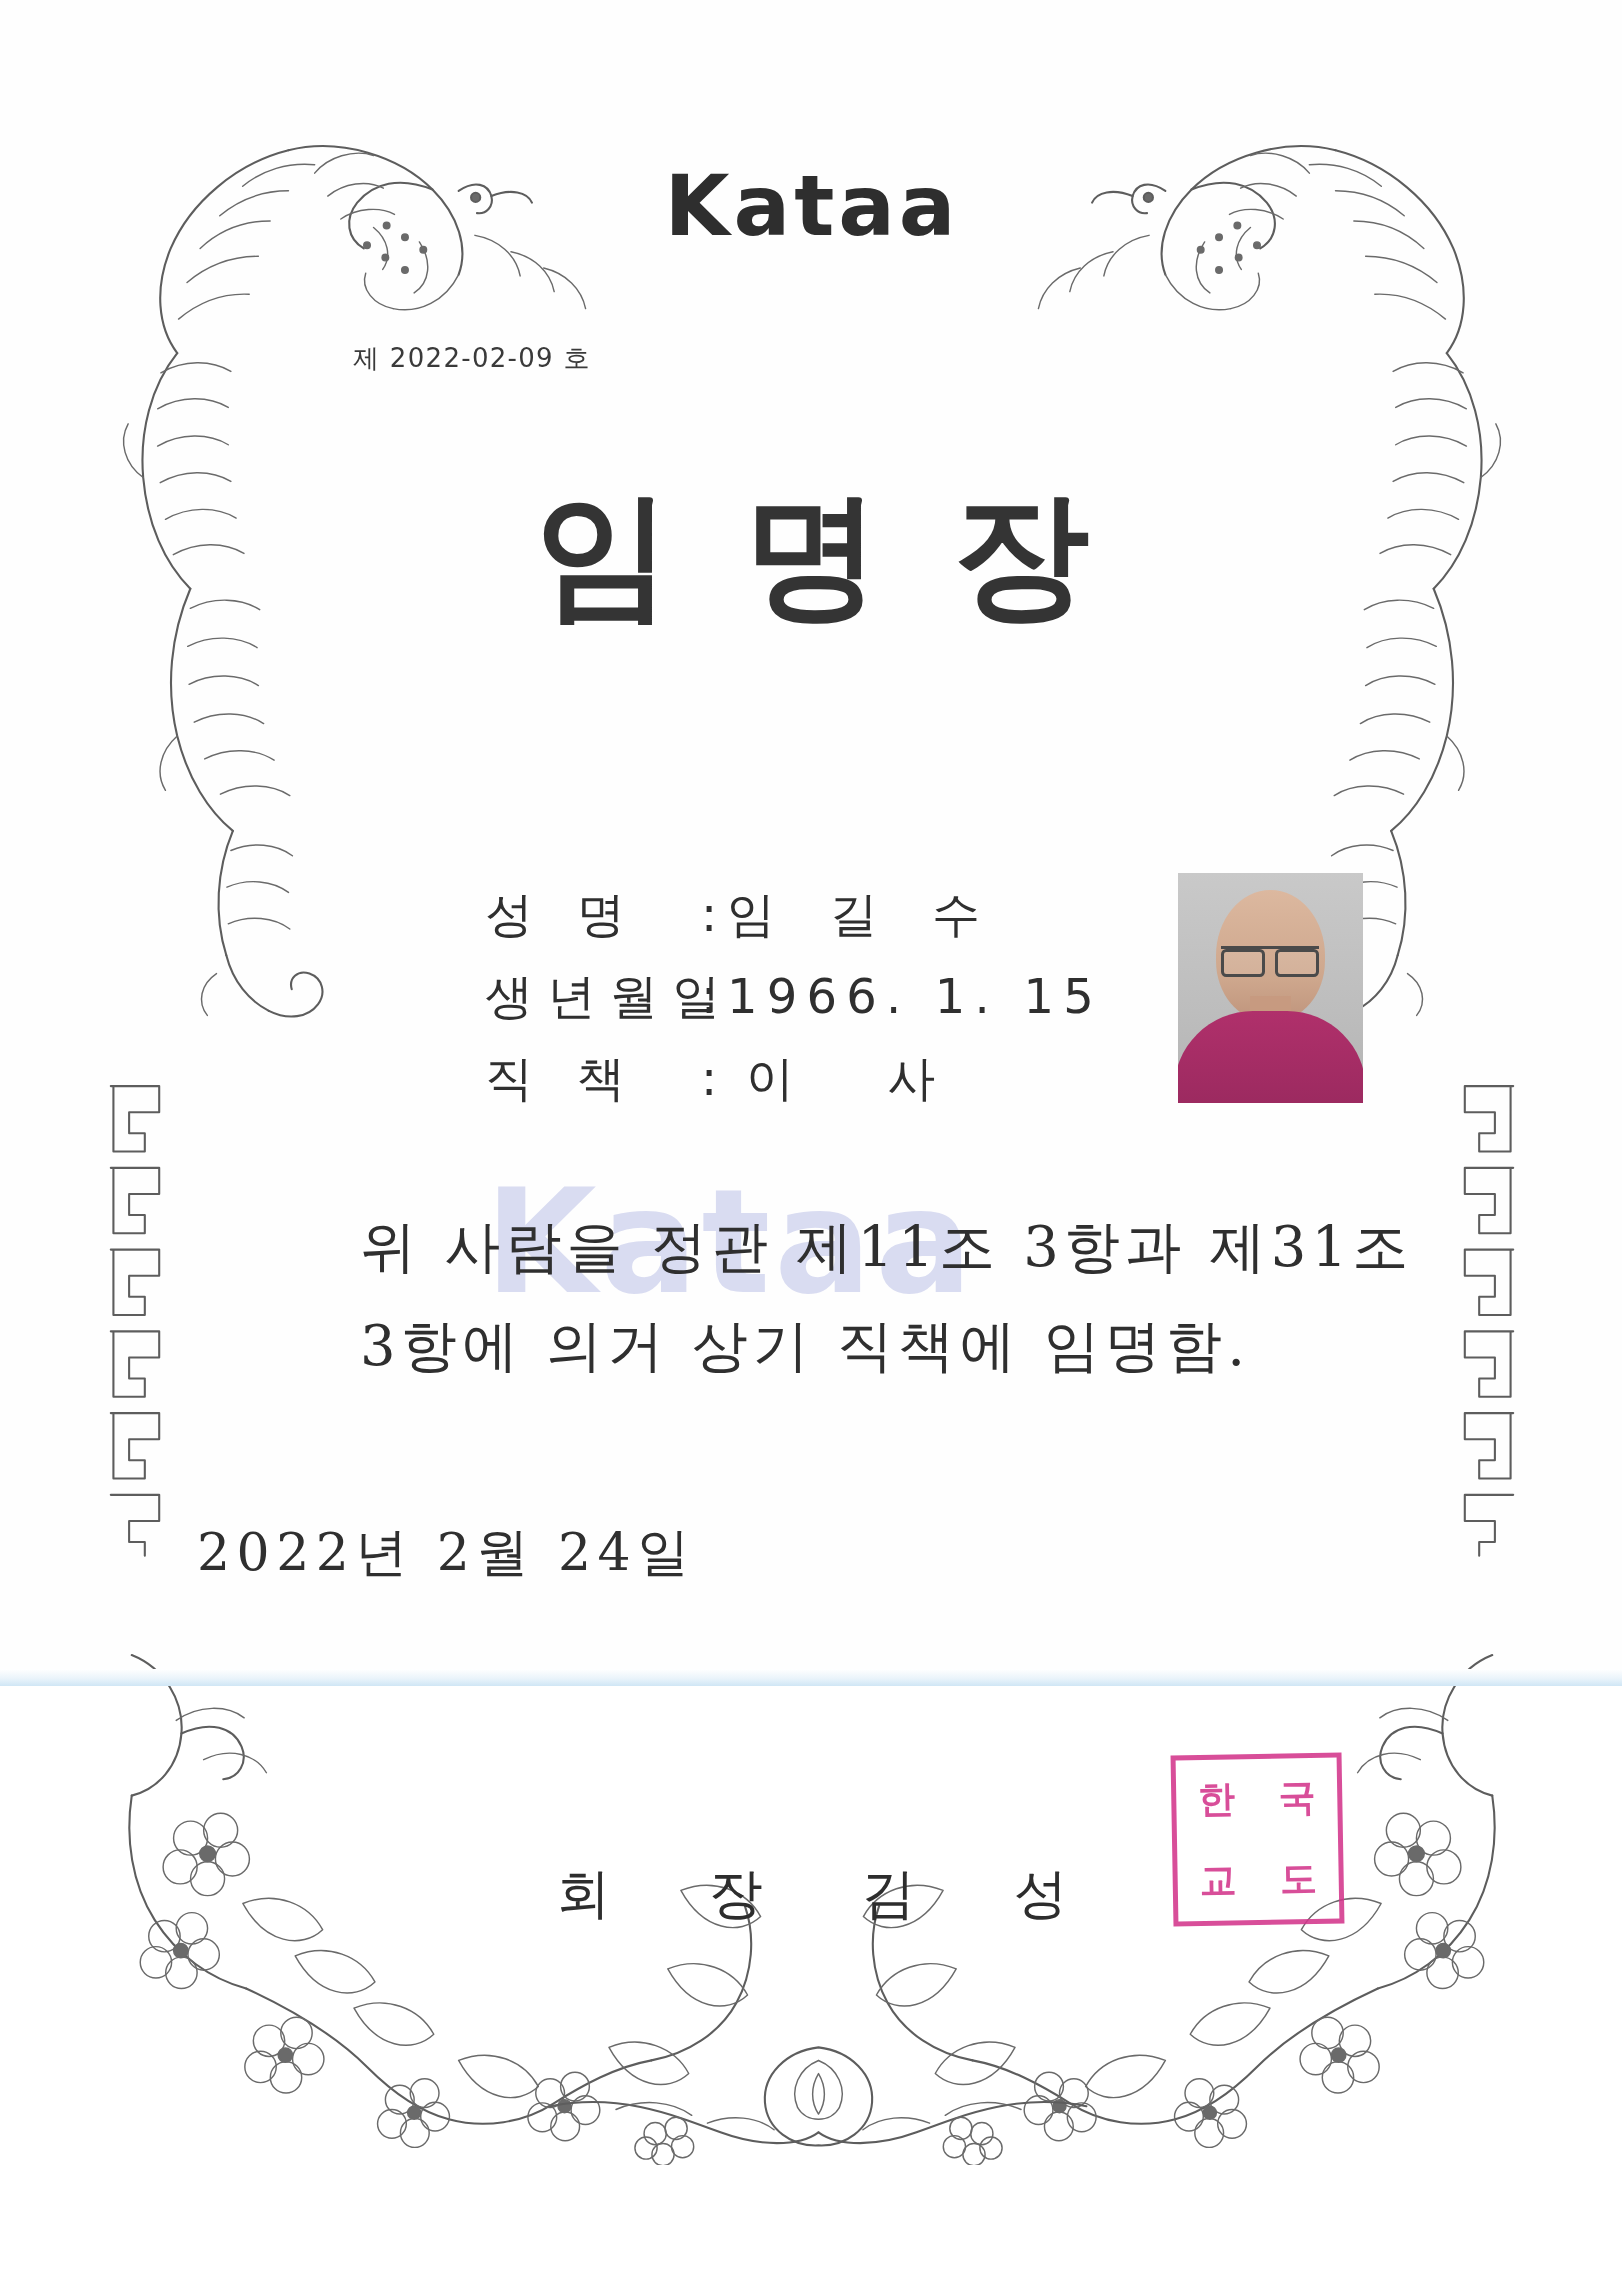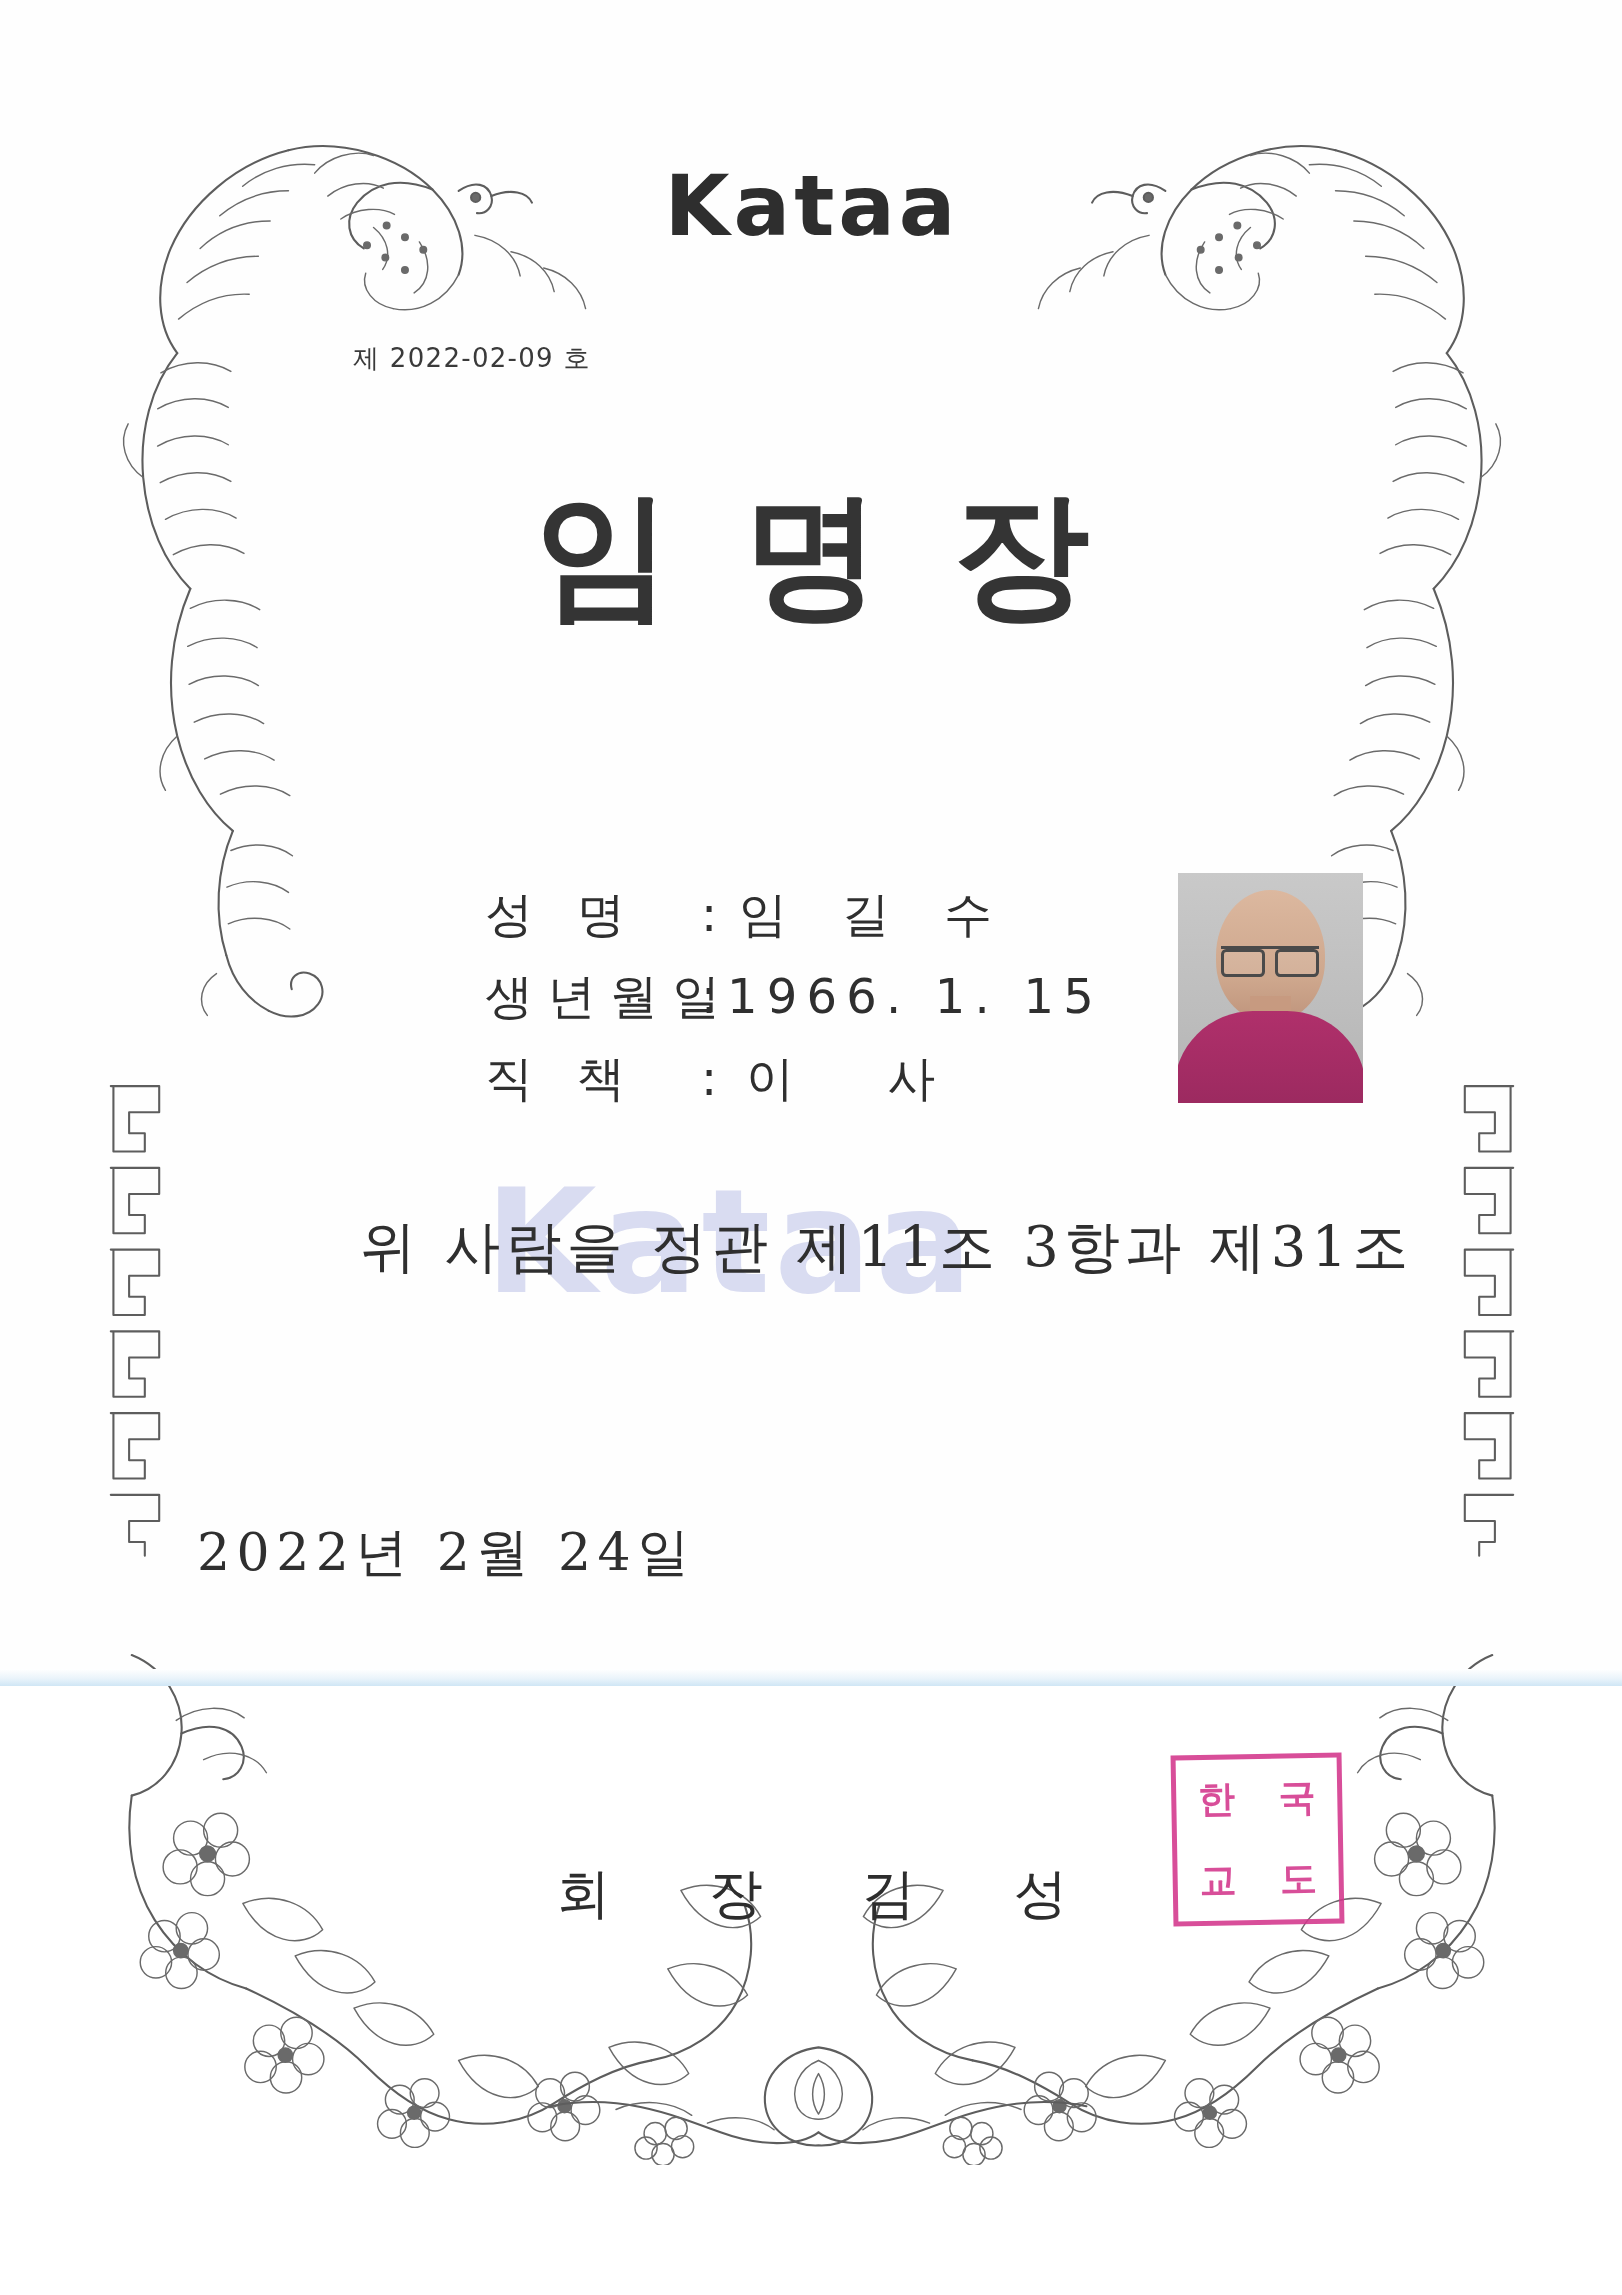--- a/index.html
+++ b/index.html
@@ -117,21 +117,21 @@
     font-family: "DejaVu Sans", sans-serif;
   }
   .field-colon {
     width: 26px;
     font-family: "DejaVu Sans", sans-serif;
   }
   .field-value {
     font-family: "DejaVu Sans", sans-serif;
     letter-spacing: 9.2px;
   }
-  .field-value.name { letter-spacing: 19.6px; margin-left: 12px; }
+  .field-value.name { letter-spacing: 19.6px; }
   .field-value.post { letter-spacing: 39px; margin-left: 19px; }
 
   
   .photo {
     position: absolute;
     top: 775px;
     left: 1099px;
     width: 185px;
     height: 230px;
     background:
@@ -612,20 +612,21 @@
       <div class="photo-head"></div>
       <div class="photo-glasses"></div>
       <div class="photo-neck"></div>
       <div class="photo-body"></div>
     </div>
 
     <div class="watermark">Kataa</div>
 
     <div class="body-text">
       <div>위 사람을 정관 제11조 3항과 제31조</div>
+      <div>3항에 의거 상기 직책에 임명함.</div>
     </div>
 
     <div class="issue-date">2022년  2월 24일</div>
 
     <div class="issuer-person">회 장 김 성</div>
 
     <div class="seal">
       <span>한</span>
       <span>국</span>
       <span>교</span>

